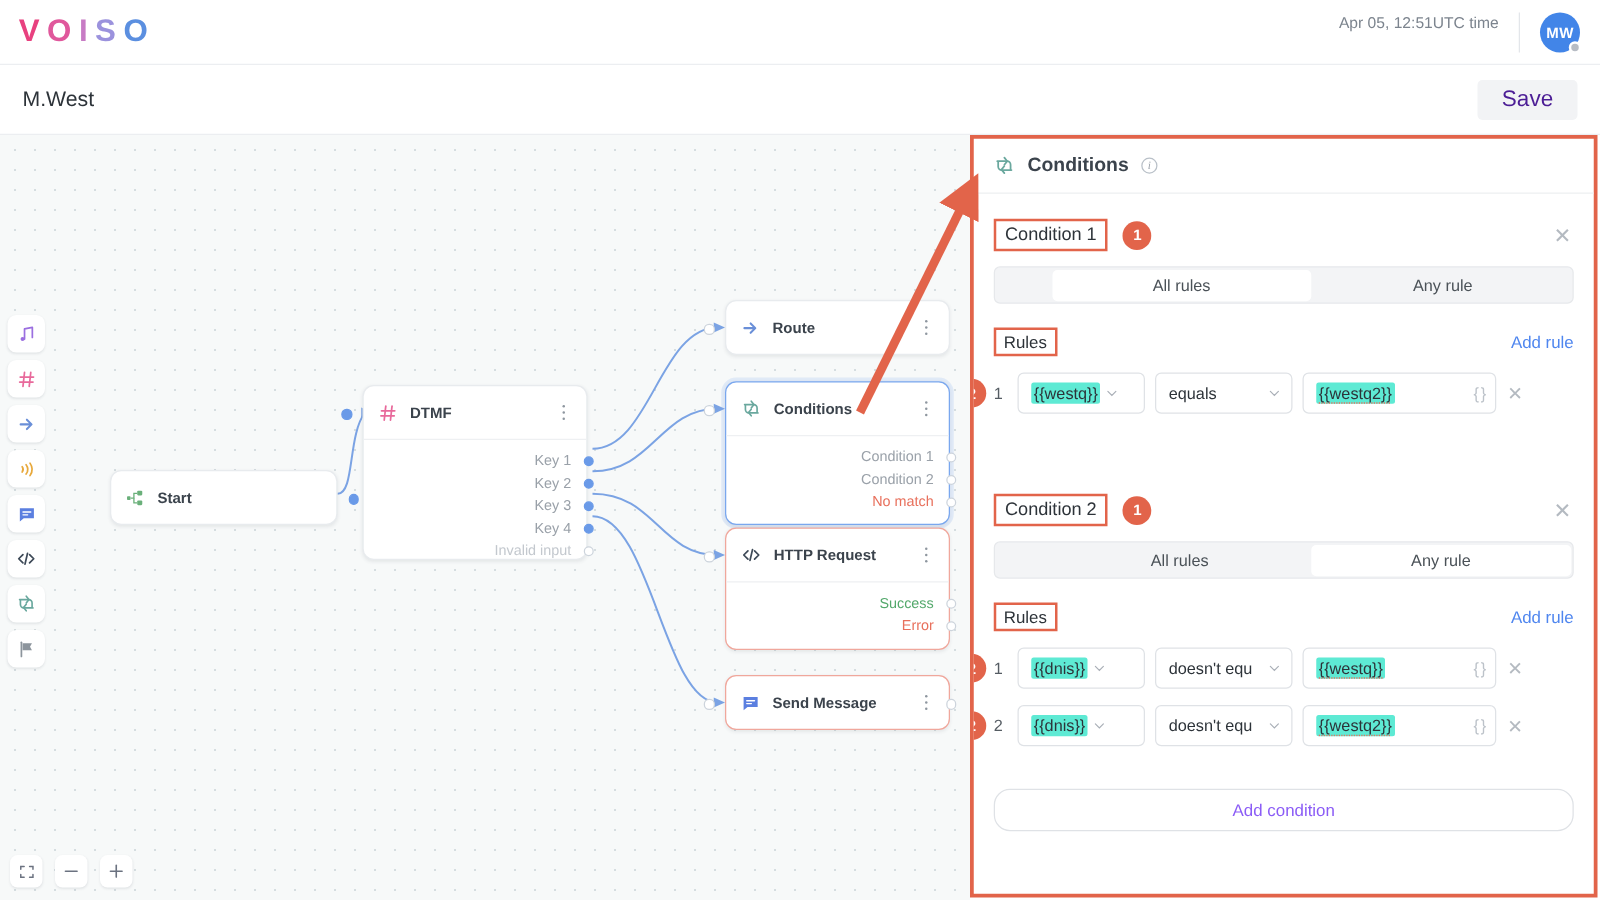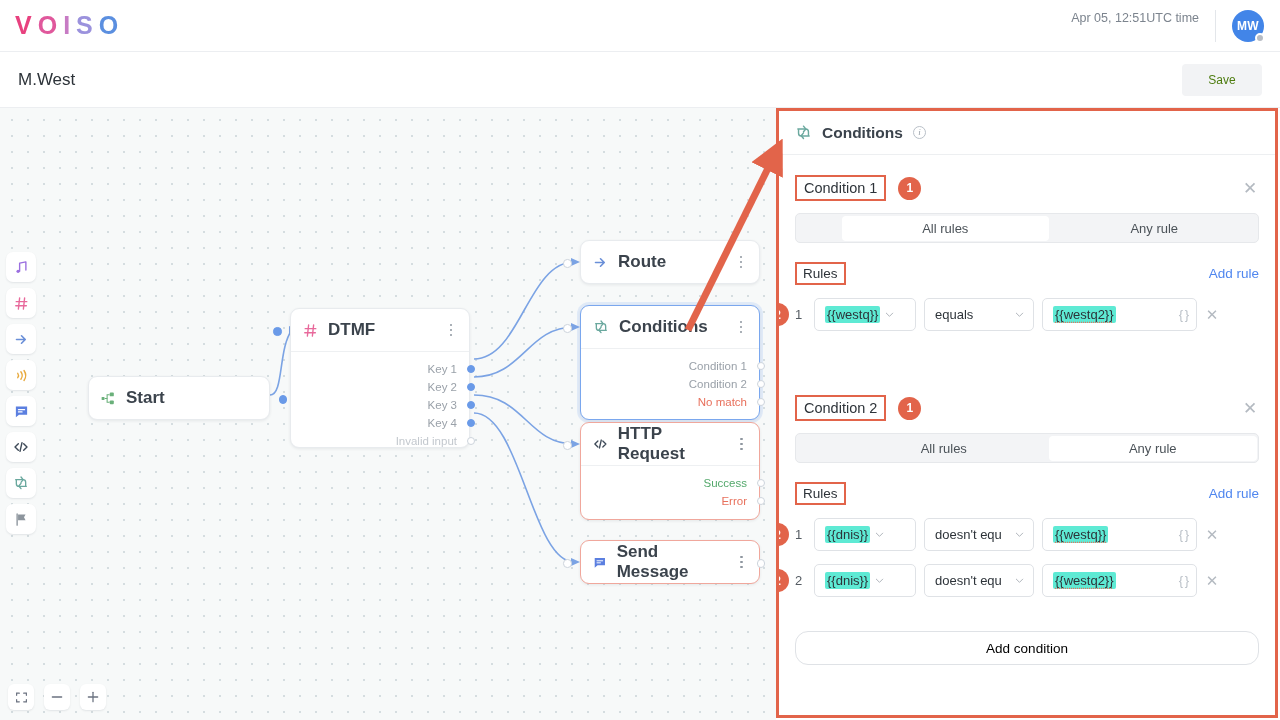--- a/index.html
+++ b/index.html
@@ -48,22 +48,22 @@
 
   
   .subbar {
     position: absolute; left: 0; top: 52px; width: 1280px; height: 56px;
     background: #fff; border-bottom: 1px solid #eceef1;
     display: flex; align-items: center; padding: 0 18px;
   }
   .flow-title { font-size: 17px; color: #2d3339; font-weight: 400; }
   .save-btn {
     margin-left: auto; width: 80px; height: 32px; border-radius: 4px;
-    background: #f2f3f5; color: #4d7c0f; border: none;
-    font-size: 12px; font-family: inherit; cursor: default;
+    background: #f2f3f5; color: #4c1d95; border: none;
+    font-size: 18px; font-family: inherit; cursor: default;
     display: flex; align-items: center; justify-content: center;
   }
 
   
   .canvas {
     position: absolute; left: 0; top: 108px; width: 776px; height: 612px;
     background-color: #f7f9f9;
     background-image: radial-gradient(#d5dde0 1px, transparent 1px);
     background-size: 16px 16px;
     background-position: 4px 4px;
@@ -100,21 +100,21 @@
     z-index: 3;
   }
   .node.err { border: 1px solid #f0a79c; }
   .node.sel {
     border: 1.5px solid #7aa7ee;
     box-shadow: 0 0 0 3px rgba(122,167,238,.18), 0 1px 3px rgba(40,50,70,.09);
   }
   .node-head {
     height: 42px; display: flex; align-items: center; padding: 0 10px 0 12px; gap: 10px;
   }
-  .node-title { font-size: 17px; font-weight: 700; color: #3b434c; }
+  .node-title { font-size: 12px; font-weight: 700; color: #3b434c; }
   .dots {
     margin-left: auto; width: 16px; height: 18px;
     display: flex; flex-direction: column; align-items: center; justify-content: center; gap: 2.5px;
   }
   .dots i { width: 2.6px; height: 2.6px; border-radius: 50%; background: #8e969f; display: block; }
   .node-body { border-top: 1px solid #eef0f2; padding: 8px 12px 10px 12px; }
   .port-row {
     display: flex; align-items: center; justify-content: flex-end;
     height: 18px; font-size: 11.5px; color: #9aa1a9; position: relative;
   }
@@ -206,21 +206,21 @@
   .w-field { width: 102px; }
   .w-op { width: 110px; }
   .w-val { width: 155px; }
   .braces { font-size: 13px; color: #bcc2c9; margin-left: auto; flex: 0 0 auto; letter-spacing: -1px; }
   .rule-x { color: #b4bac1; font-size: 15px; width: 14px; text-align: center; flex: 0 0 auto; }
 
   .panel-foot { flex: 0 0 auto; padding: 0 16px 50px 16px; }
   .add-cond {
     height: 34px; border: 1px solid #dfe2e6; border-radius: 13px; background: #fff;
     display: flex; align-items: center; justify-content: center;
-    font-size: 13.5px; color: #000000; text-align: center;
+    font-size: 13.5px; color: #8b5cf6; text-align: center;
   }
 </style>
 </head>
 <body>
 
 <div class="app">
 
   <div class="topbar">
     <div class="logo">
       <span class="l0">V</span>

